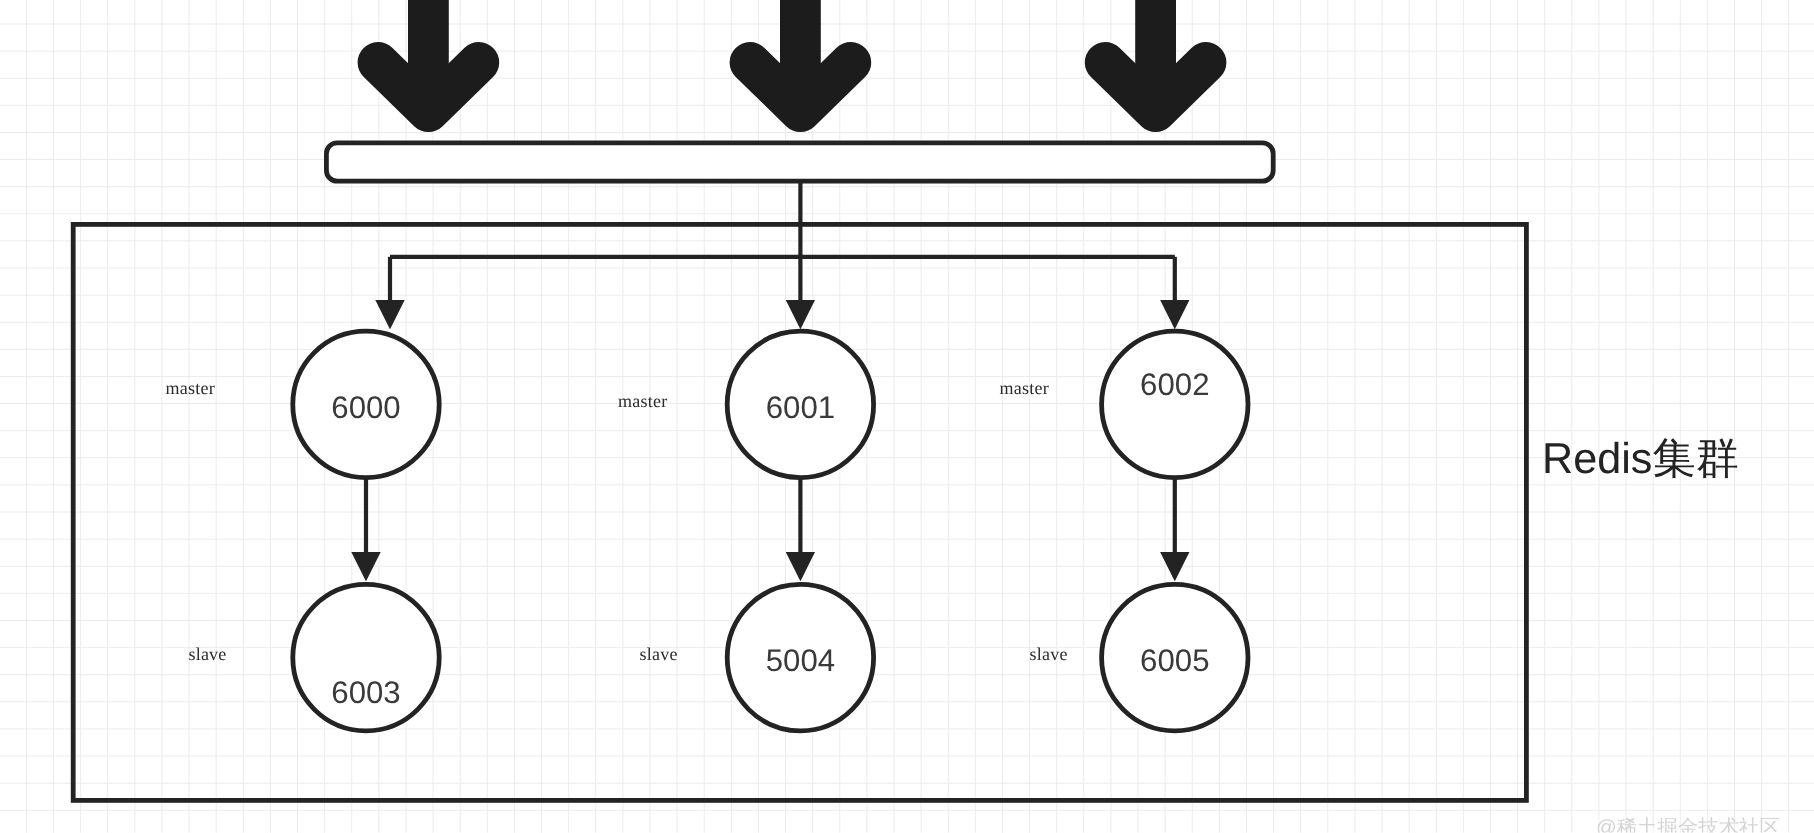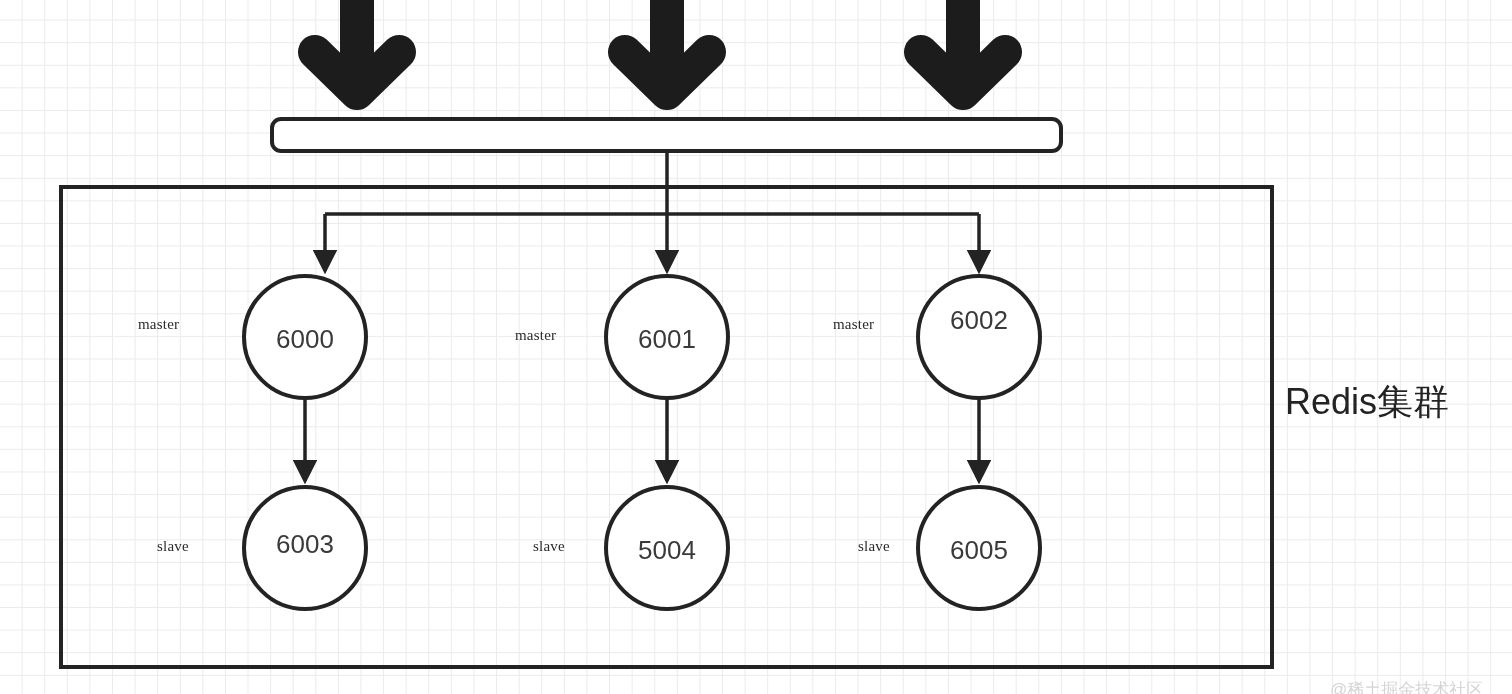--- a/index.html
+++ b/index.html
@@ -116,21 +116,21 @@
   <div class="node-label" style="left:833px; top:317px;">master</div>
 
   <div class="node-label" style="left:157px; top:539px;">slave</div>
   <div class="node-label" style="left:533px; top:539px;">slave</div>
   <div class="node-label" style="left:858px; top:539px;">slave</div>
 
   <div class="port-label" style="left:255px; top:326px; width:100px;">6000</div>
   <div class="port-label" style="left:617px; top:326px; width:100px;">6001</div>
   <div class="port-label" style="left:929px; top:307px; width:100px;">6002</div>
 
-  <div class="port-label" style="left:255px; top:531px; width:100px;text-align:center;">6003</div>
+  <div class="port-label" style="left:255px; top:564px; width:100px;text-align:center;">6003</div>
   <div class="port-label" style="left:617px; top:537px; width:100px;">5004</div>
   <div class="port-label" style="left:929px; top:537px; width:100px;">6005</div>
 
-  <div class="cluster-caption" style="left:1285px; top:364px;margin-top:20px;">Redis集群</div>
+  <div class="cluster-caption" style="left:1285px; top:364px;">Redis集群</div>
 
   <div class="watermark" style="left:1330px; top:681px;">@稀土掘金技术社区</div>
 
 </div>
 
 </body></html>

